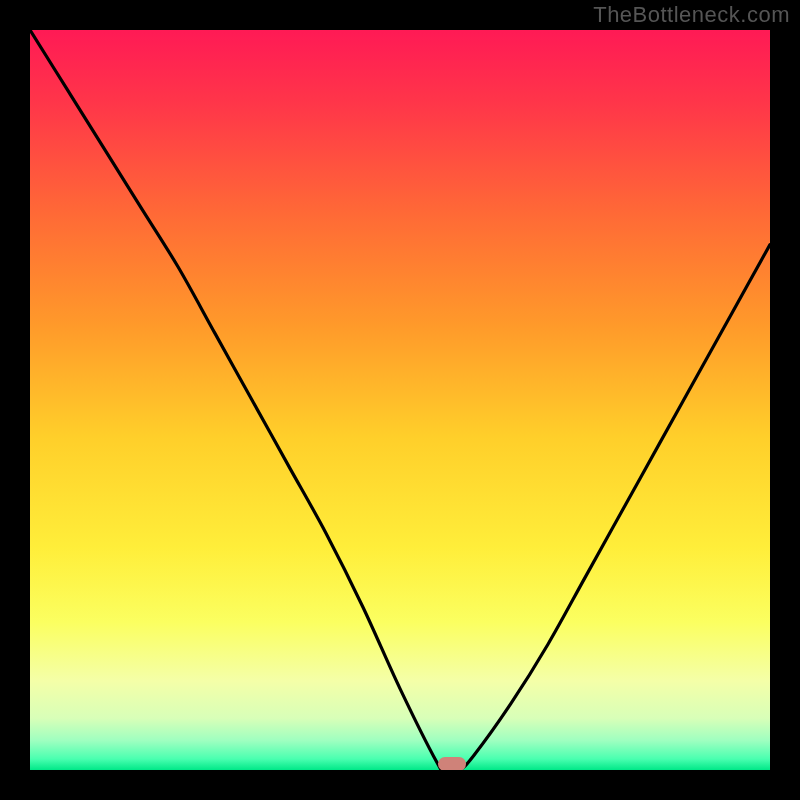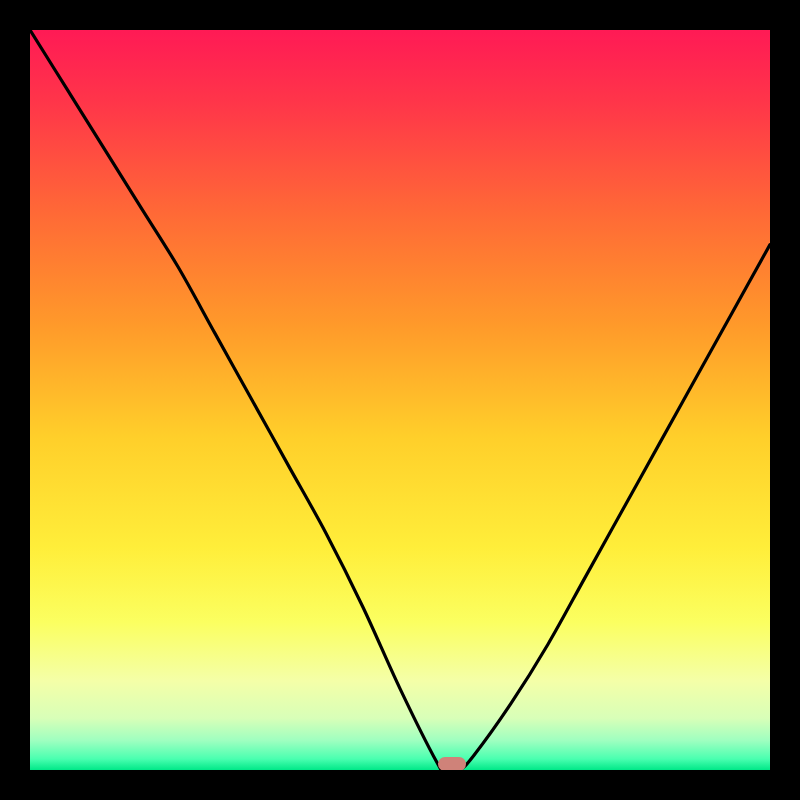--- a/index.html
+++ b/index.html
@@ -54,20 +54,21 @@
     background: #cf8279;
     border-radius: 7px;
     transform: translate(-50%, -50%);
     z-index: 5;
   }
 </style>
 </head>
 <body>
 
 <div class="frame">
+  <div class="watermark">TheBottleneck.com</div>
 
   <div class="plot">
     <svg class="gradient-bg" viewBox="0 0 740 740" preserveAspectRatio="none">
       <defs>
         <linearGradient id="bg-grad" x1="0" y1="0" x2="0" y2="1">
             <stop offset="0%" stop-color="#ff1a55"></stop>
             <stop offset="10%" stop-color="#ff3649"></stop>
             <stop offset="25%" stop-color="#ff6a36"></stop>
             <stop offset="40%" stop-color="#ff9a2a"></stop>
             <stop offset="55.00000000000001%" stop-color="#ffcf2a"></stop>

